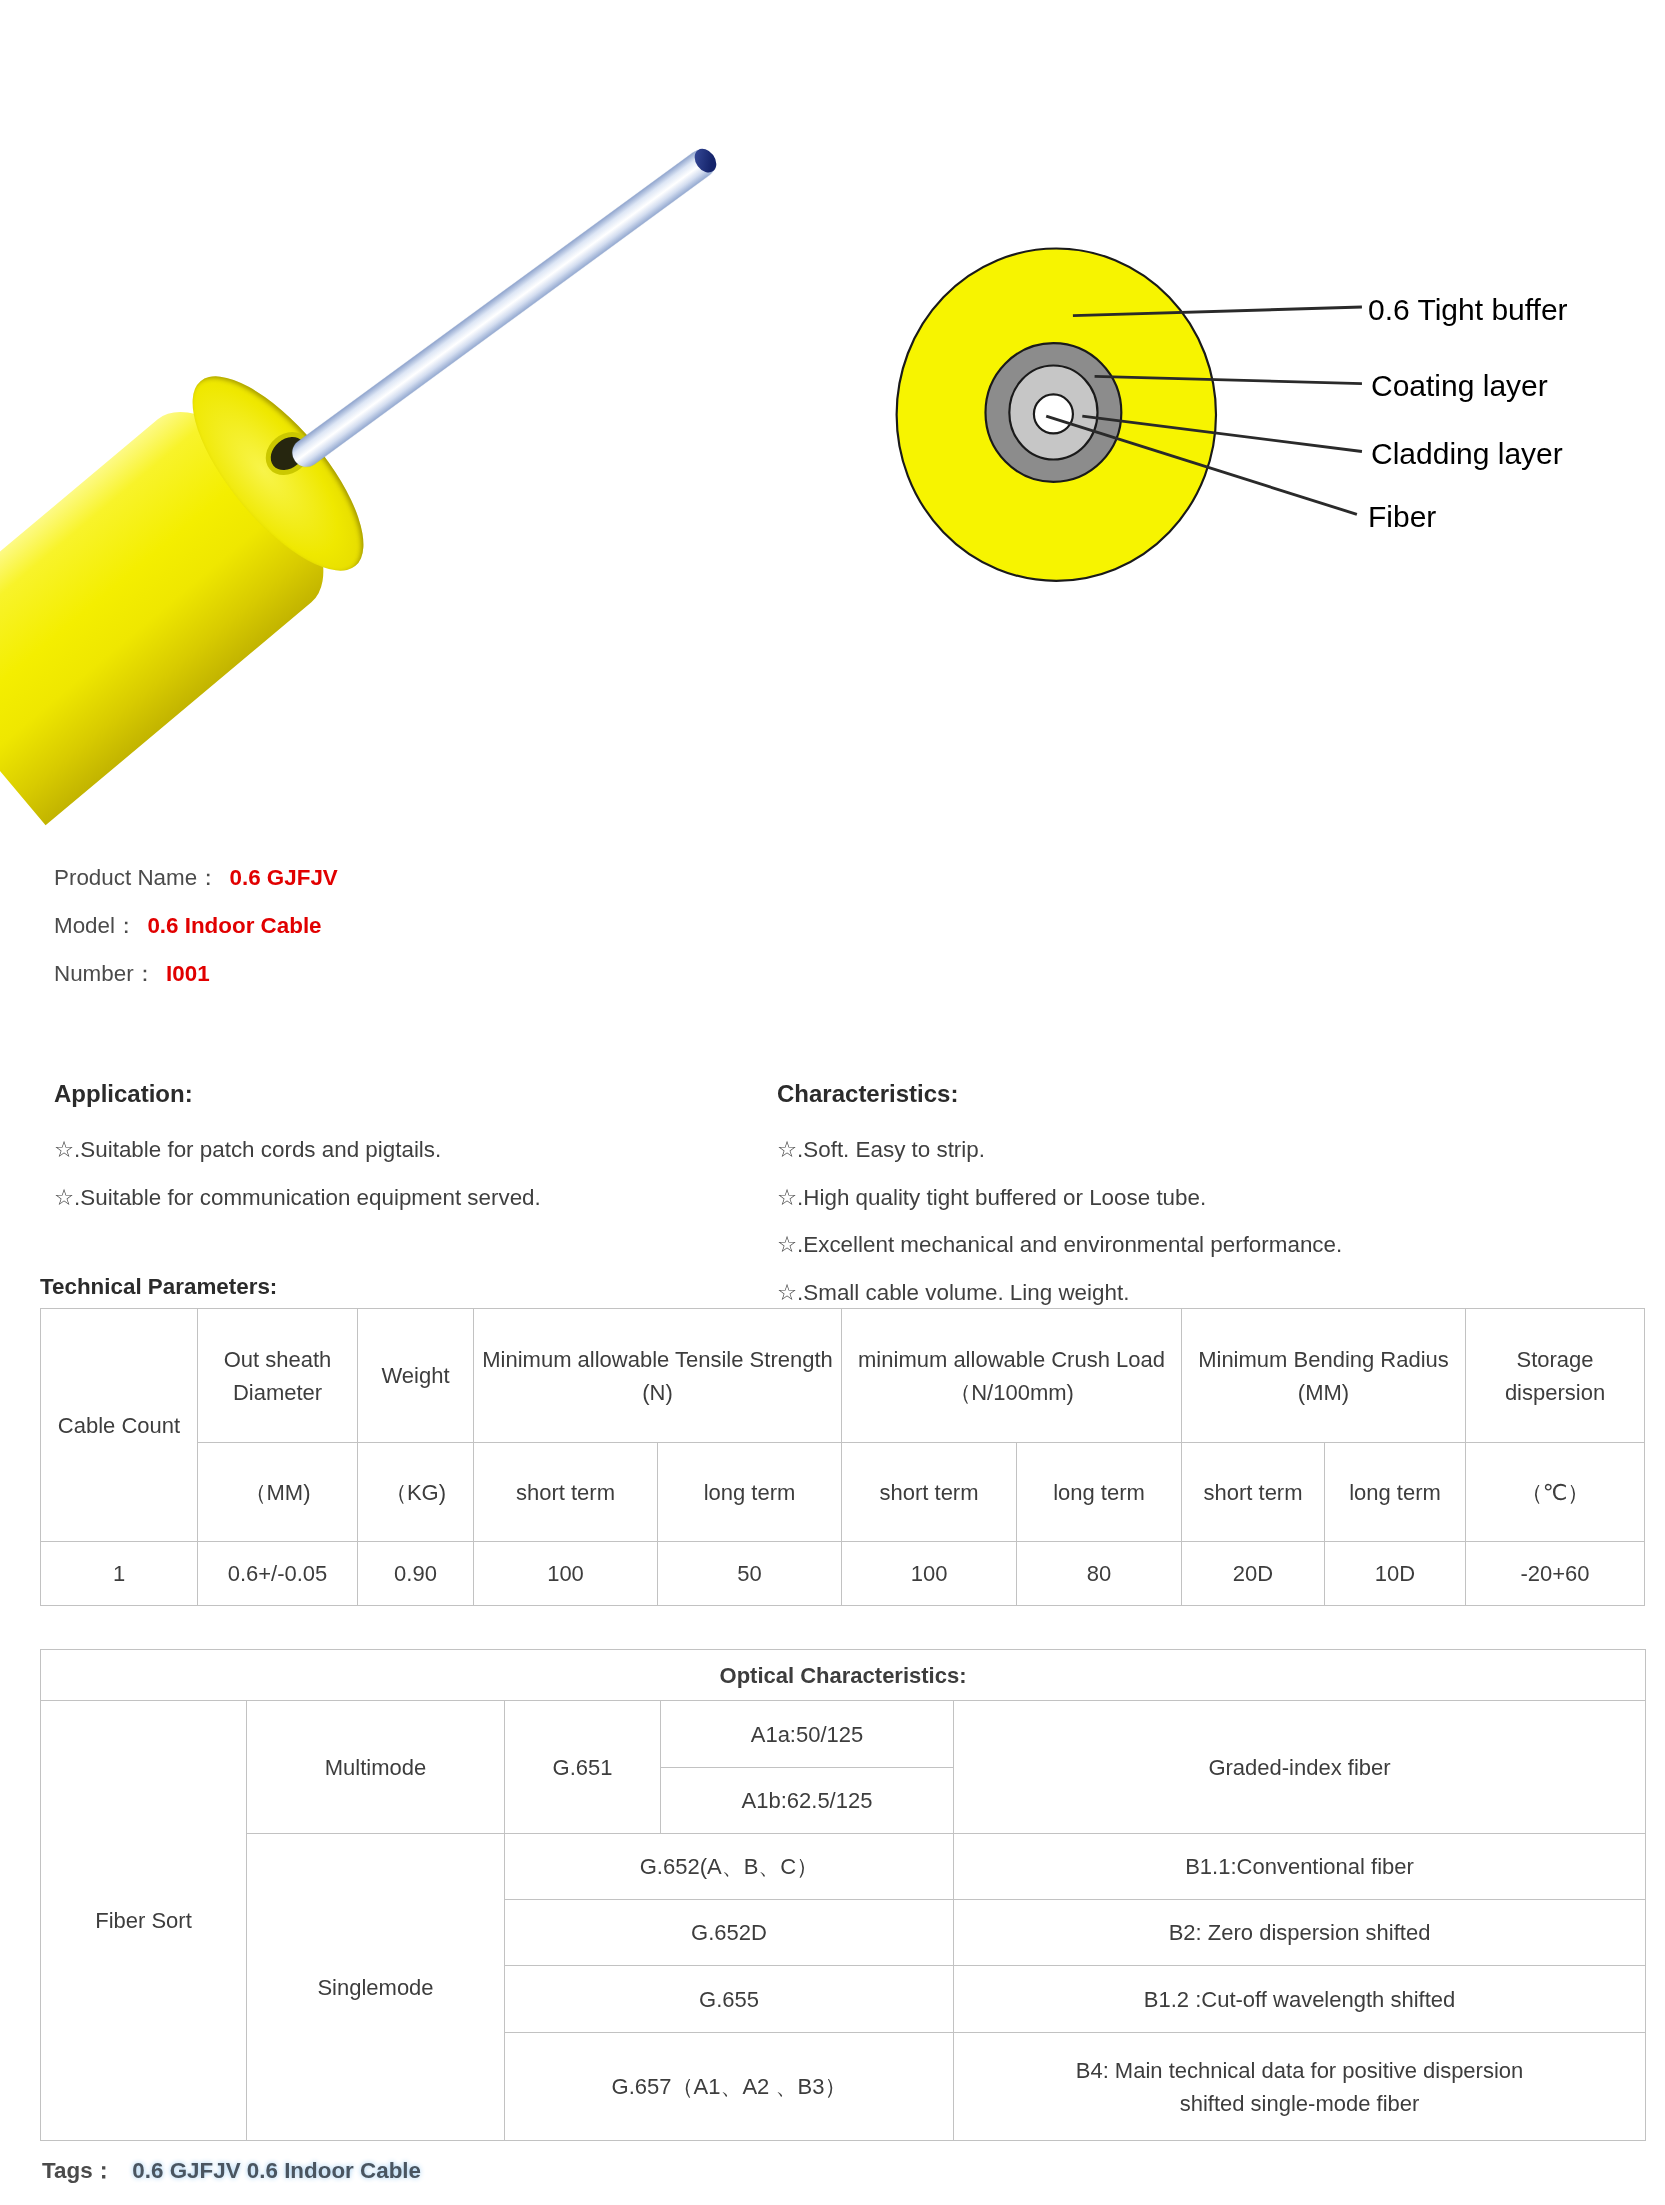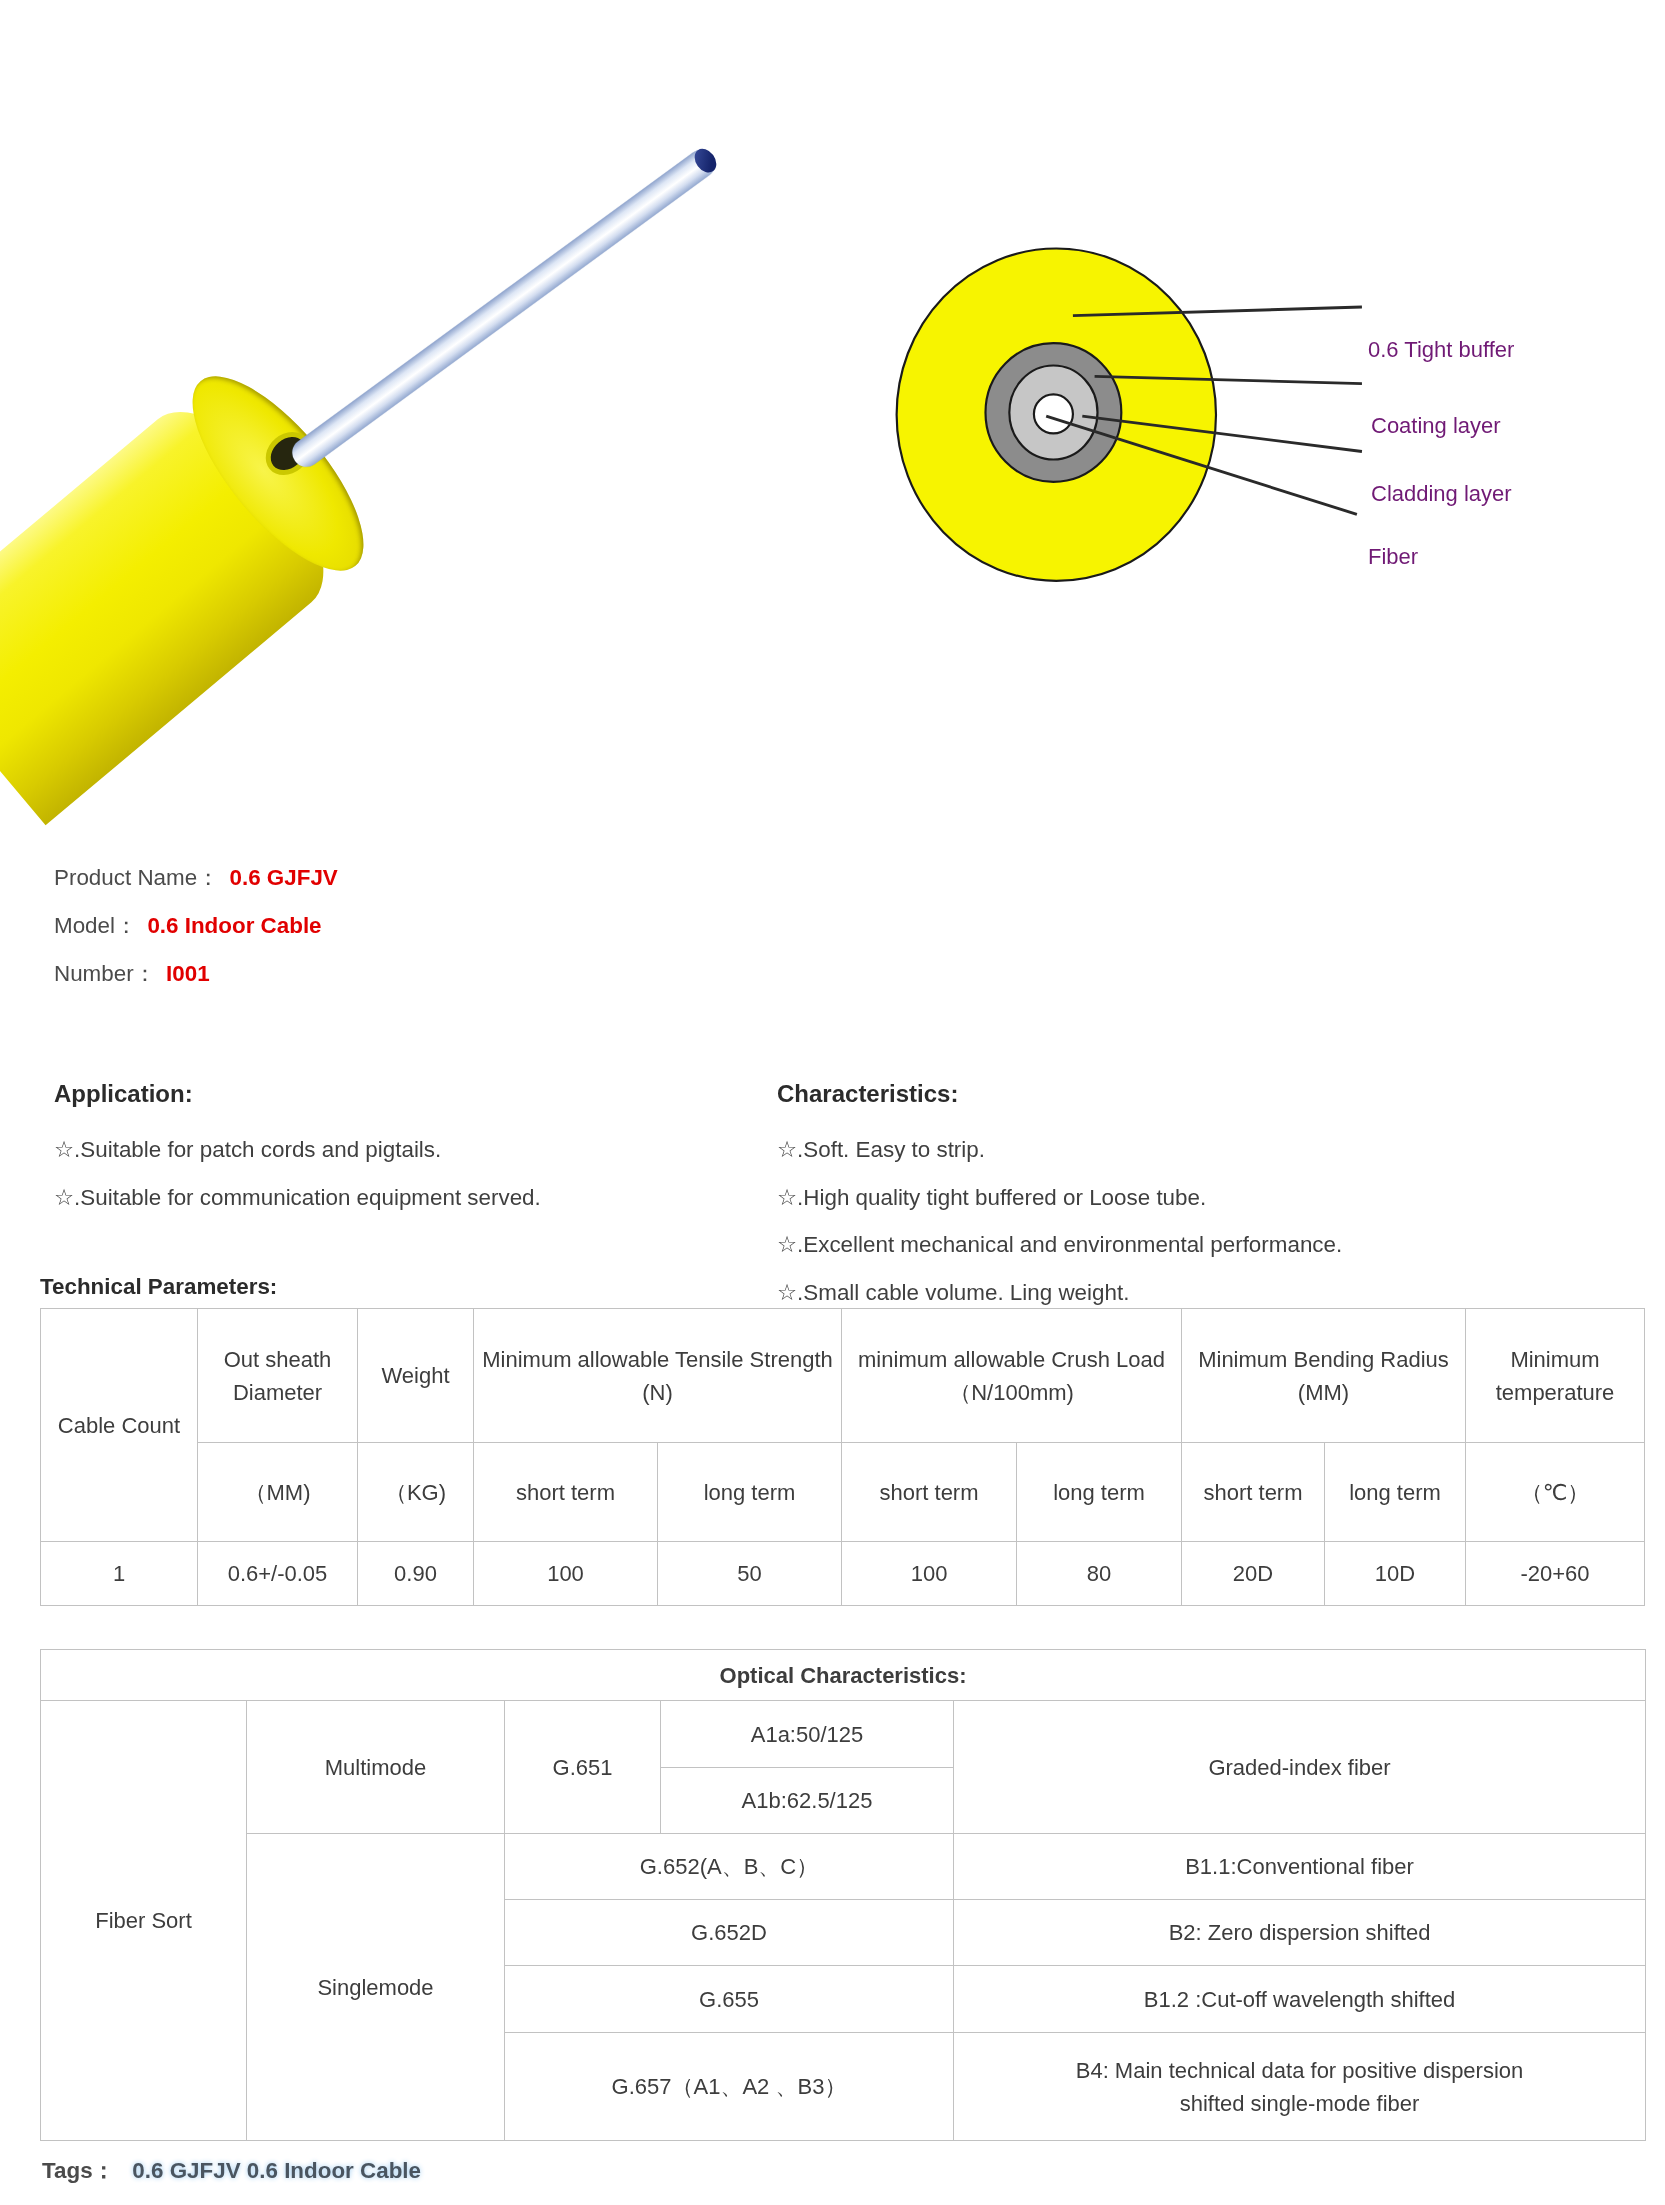--- a/index.html
+++ b/index.html
@@ -32,21 +32,21 @@
     background:linear-gradient(to bottom,#8fa4cd 0%,#dde6f5 26%,#ffffff 52%,#d3ddf0 76%,#94a9d0 100%);
     box-shadow:0 0 0.7px #7f93bd;
   }
   .fiber-rod::after{
     content:'';position:absolute;right:-1.4px;top:0.7px;width:19px;height:26px;border-radius:50%;
     background:linear-gradient(135deg,#3b4f9e 0%,#15246b 70%);
   }
 
   
   .diagram-svg{position:absolute;left:867px;top:231px;}
-  .diagram-label{position:absolute;font-size:22px;color:#701a75;white-space:nowrap;margin-top:44px;}
+  .diagram-label{position:absolute;font-size:30px;color:#000000;white-space:nowrap;}
 
   
   .product{position:absolute;left:54px;top:862px;font-size:22.4px;}
   .product-row{height:48px;}
   .product-row .lbl{color:#4b4b4b;}
   .product-row .val{color:#e10000;font-weight:bold;margin-left:10px;}
 
   
   .seccol{position:absolute;top:1032px;font-size:22.4px;color:#3f3f3f;margin-top:48px;}
   .seccol h2{font-size:24px;color:#2b2b2b;font-weight:bold;margin:0 0 30px 0;}
@@ -136,21 +136,21 @@
       <col style="width:179px">
     </colgroup>
     <tbody>
         <tr style="height:134px">
       <td rowspan="2">Cable Count</td>
       <td>Out sheath Diameter</td>
       <td>Weight</td>
       <td colspan="2">Minimum allowable Tensile Strength (N)</td>
       <td colspan="2">minimum allowable Crush Load （N/100mm)</td>
       <td colspan="2">Minimum Bending Radius (MM)</td>
-      <td>Minimum temperature</td>
+      <td>Storage dispersion</td>
     </tr>
     <tr style="height:99px">
       <td>（MM)</td>
       <td>（KG)</td>
       <td>short term</td>
       <td>long term</td>
       <td>short term</td>
       <td>long term</td>
       <td>short term</td>
       <td>long term</td>

